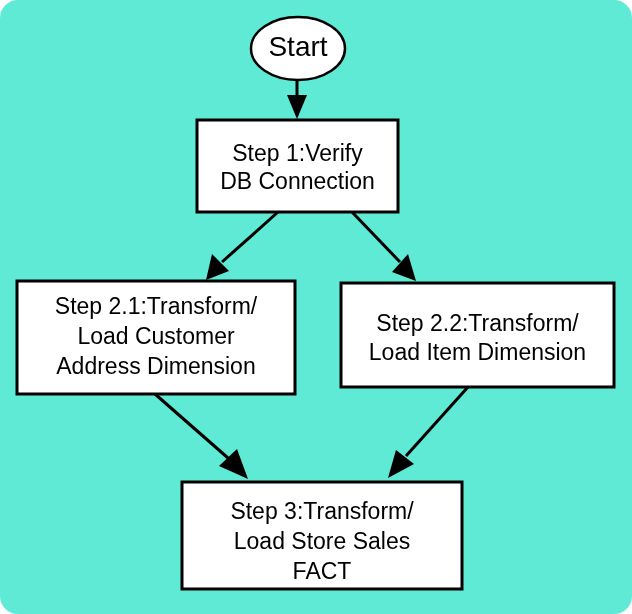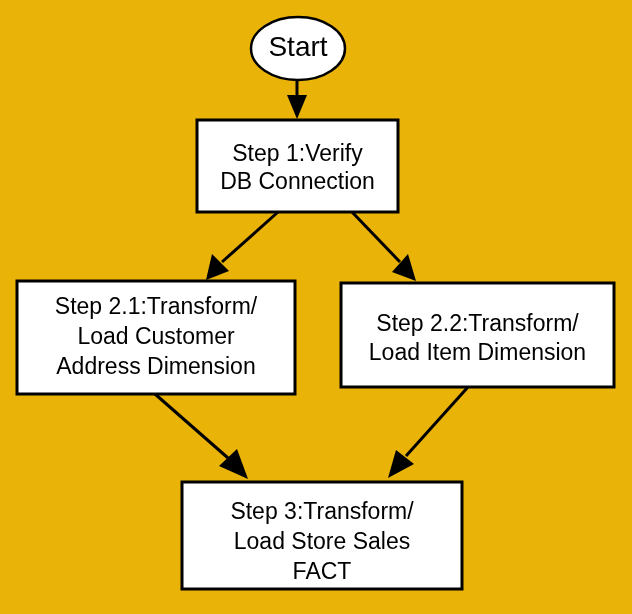--- a/index.html
+++ b/index.html
@@ -7,22 +7,23 @@
     padding: 0;
     background: #ffffff;
   }
   body {
     font-family: "Liberation Sans", sans-serif;
   }
   #flowchart-canvas {
     position: relative;
     width: 632px;
     height: 614px;
-    background: #eab308;
+    background: #5eead4;
     overflow: hidden;
+    border-radius: 18px;
   }
   svg.diagram {
     display: block;
     width: 632px;
     height: 614px;
   }
   .node-shape {
     fill: #ffffff;
     stroke: #000000;
     stroke-width: 3;

